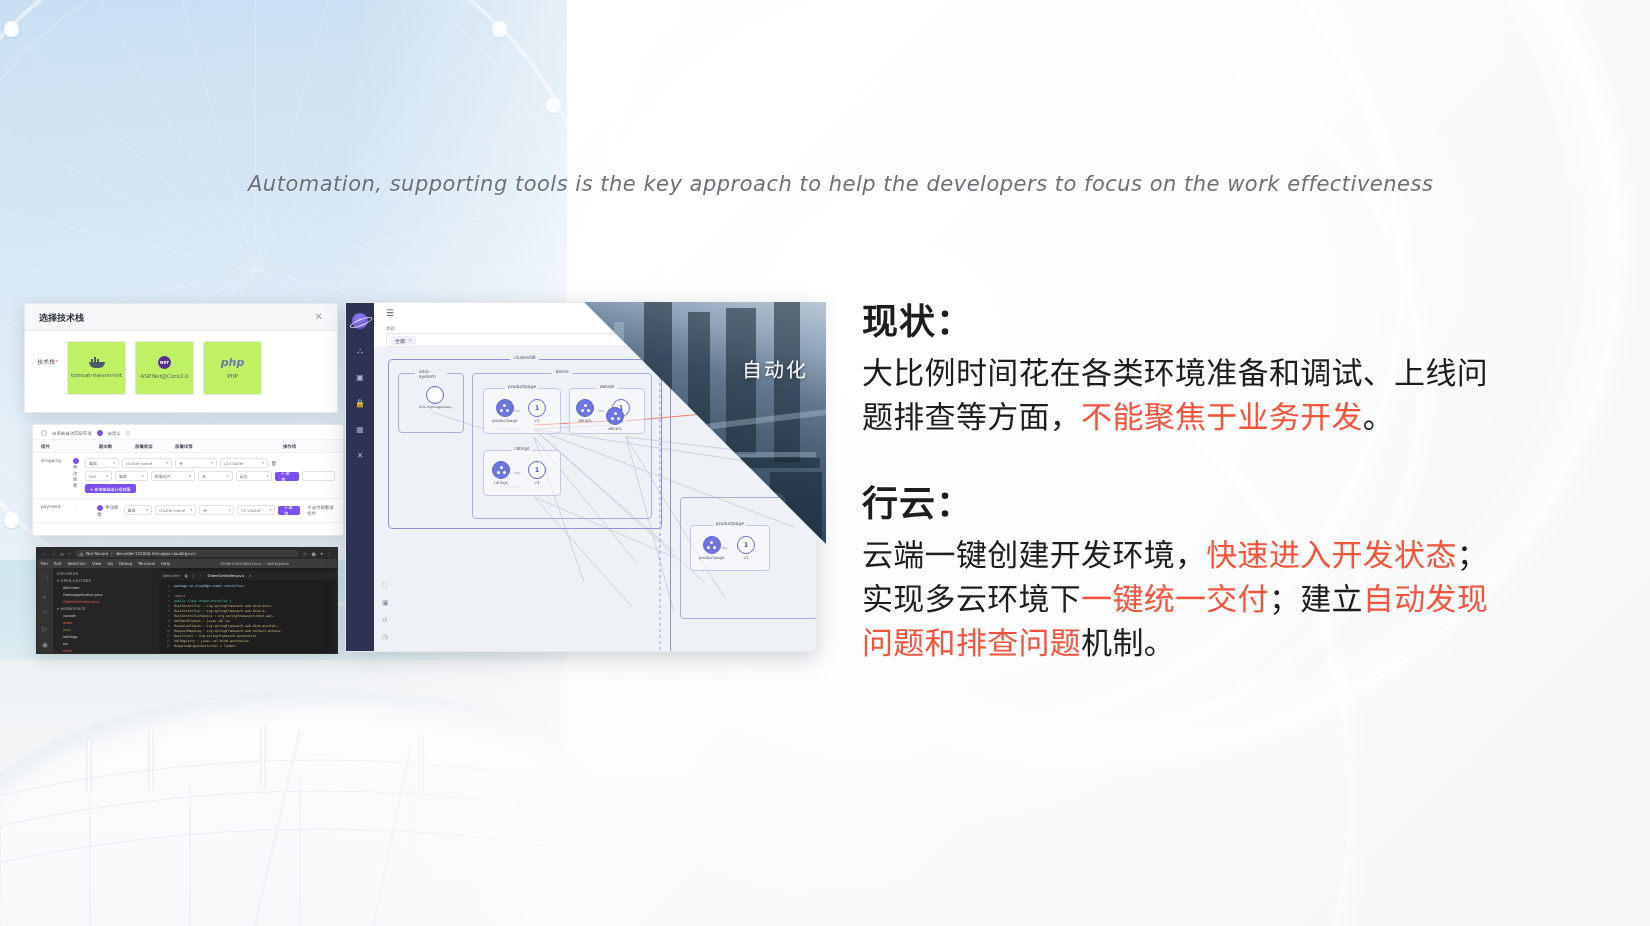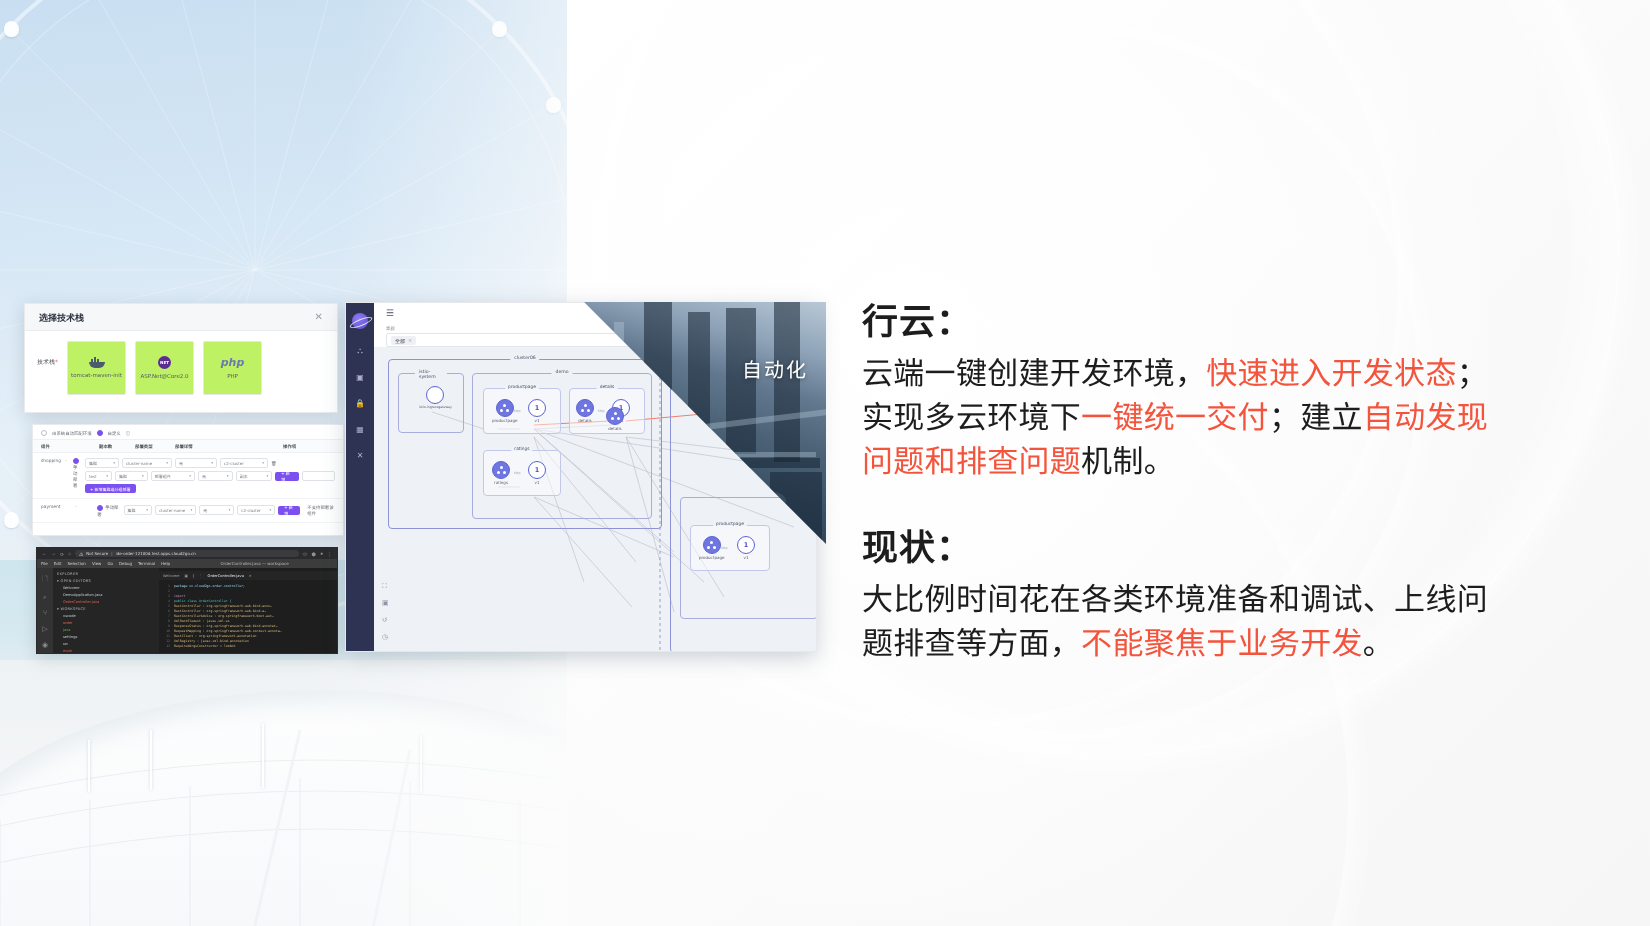--- a/index.html
+++ b/index.html
@@ -295,31 +295,32 @@
   </div>
 
   <div class="right-bg">
     <div class="sheen"></div>
     <div class="ring r1"></div>
     <div class="ring r2"></div>
     <div class="ring r3"></div>
     <div class="ring r4"></div>
   </div>
 
+  <div class="subtitle">Automation, supporting tools is the key approach to help the developers to focus on the work effectiveness</div>
 
   <div class="body-col">
+
+    <div class="blk">
+      <h3>现状：</h3>
+      <p><span>大比例时间花在各类环境准备和调试、上线</span><span>问题排查等方面，</span><span class="hl">不能聚焦于业务开发</span><span>。</span></p>
+    </div>
 
     <div class="blk">
       <h3>行云：</h3>
       <p><span>云端一键创建开发环境，</span><span class="hl">快速进入开发状态</span><span>；实现多云环境下</span><span class="hl">一键统一交付</span><span>；建立</span><span class="hl">自动发现问题和排查问题</span><span>机制。</span></p>
-    </div>
-
-    <div class="blk">
-      <h3>现状：</h3>
-      <p><span>大比例时间花在各类环境准备和调试、上线</span><span>问题排查等方面，</span><span class="hl">不能聚焦于业务开发</span><span>。</span></p>
     </div>
 
   </div>
 
   <div class="shots">
 
     <div class="card cardA">
       <div class="dlg-hd">
         <span class="t">选择技术栈</span>
         <span class="x">✕</span>

